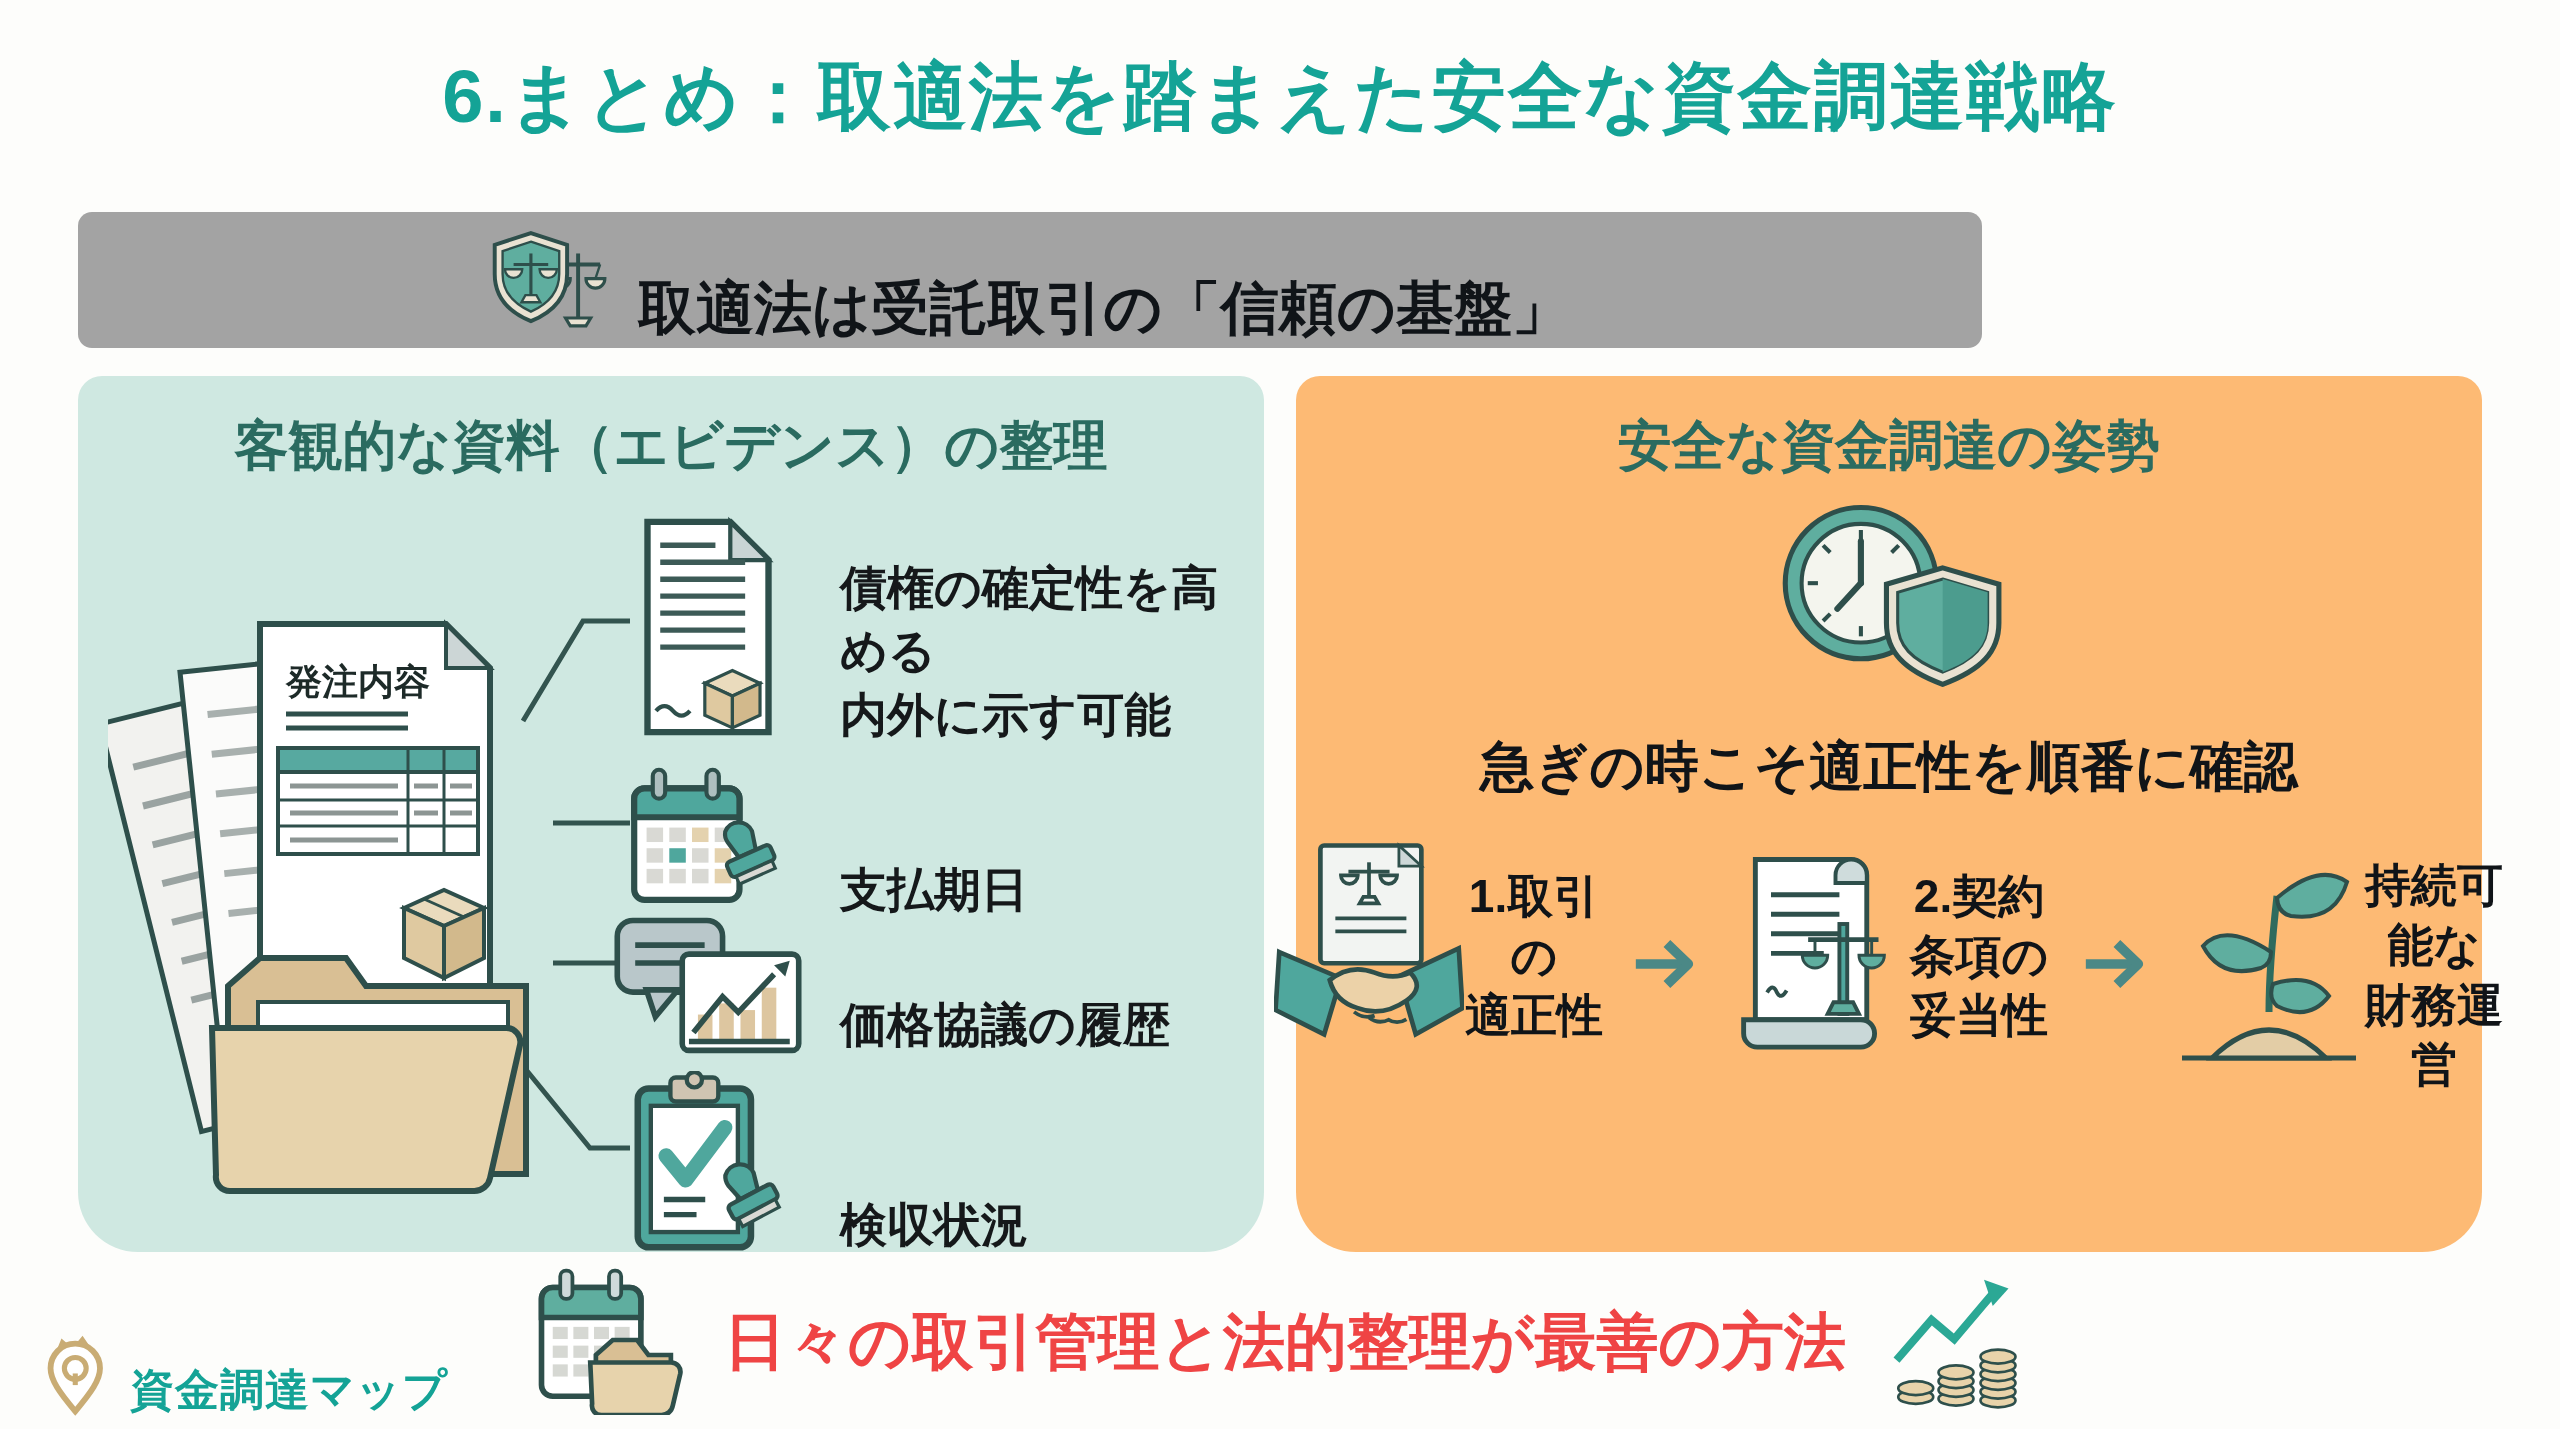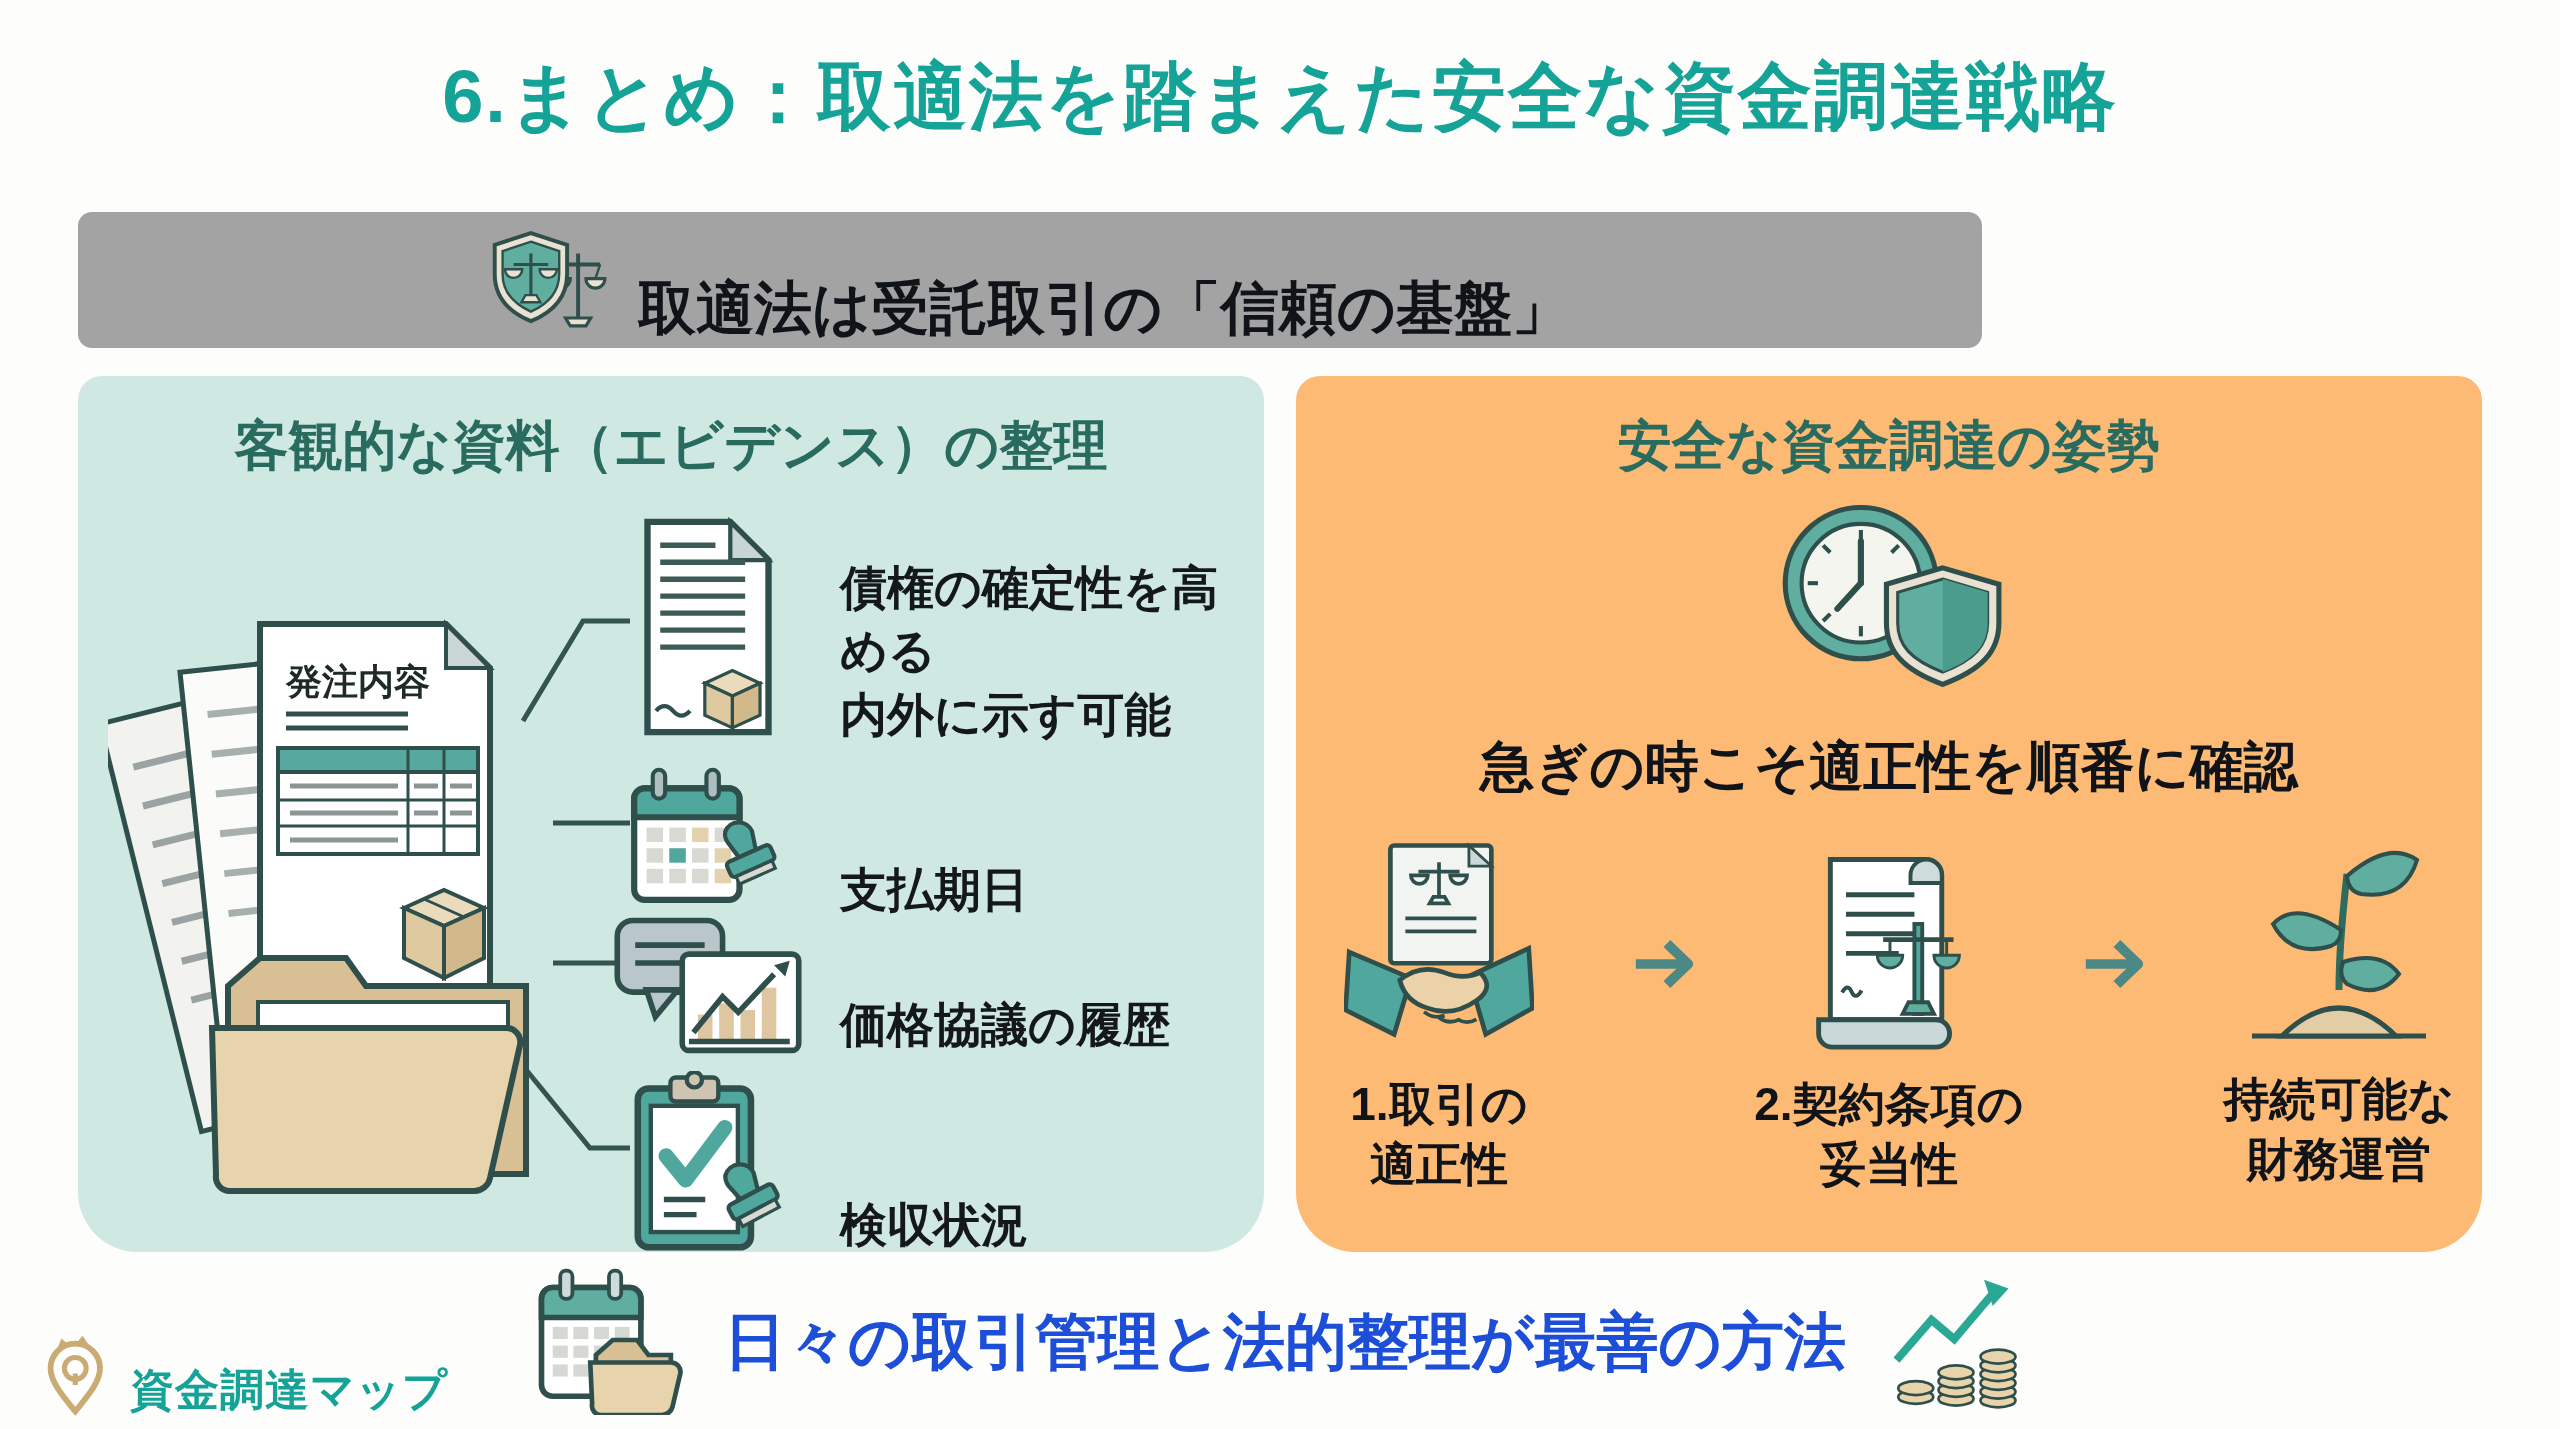--- a/index.html
+++ b/index.html
@@ -50,30 +50,30 @@
   .ev1{top:120px;height:250px;}
   .ev2{top:350px;height:195px;}
   .ev3{top:495px;height:185px;}
   .ev4{top:665px;height:215px;}
 
   
   .right-col{position:absolute;left:0;top:110px;width:100%;display:flex;flex-direction:column;align-items:center;}
   .clock-shield{margin-top:10px;}
   .right-subtitle{margin-top:26px;font-size:54px;font-weight:800;color:#101418;}
   .steps-row{margin-top:34px;display:flex;align-items:flex-start;justify-content:center;gap:26px;}
-  .step{width:330px;display:flex;flex-direction:column;align-items:center;}
+  .step{width:330px;display:flex;flex-direction:row;align-items:center;}
   .step-label{margin-top:18px;font-size:46px;font-weight:800;text-align:center;line-height:1.3;color:#101418;}
   .step-arrow{margin-top:92px;}
 
   
   .footer{
     position:absolute;left:0;top:1262px;width:100%;height:160px;
     display:flex;align-items:center;justify-content:center;gap:40px;
   }
-  .footer-text{font-size:62px;font-weight:800;color:#1d4ed8;}
+  .footer-text{font-size:62px;font-weight:800;color:#ef4444;}
 
   
   .logo{
     position:absolute;left:36px;top:1328px;
     display:flex;align-items:flex-end;gap:14px;
   }
   .logo-text{font-size:44px;font-weight:700;color:#14a396;letter-spacing:1px;}
 </style>
 </head>
 <body>

